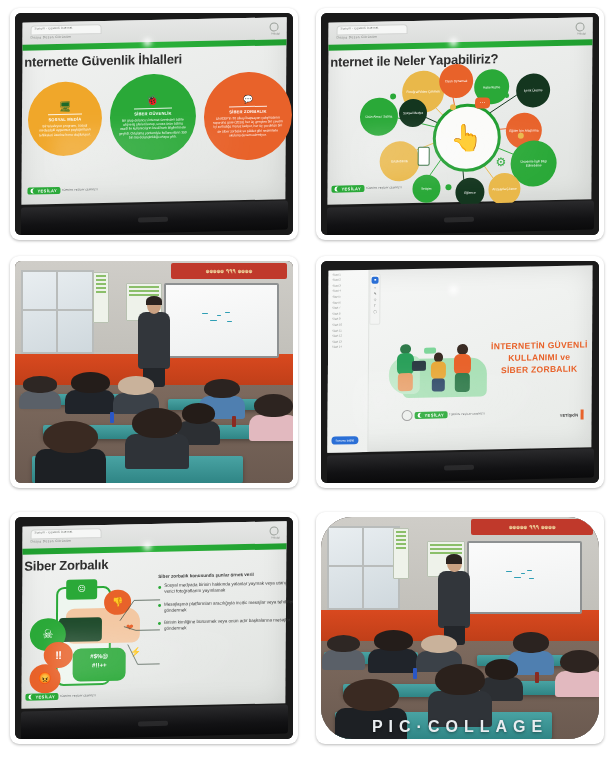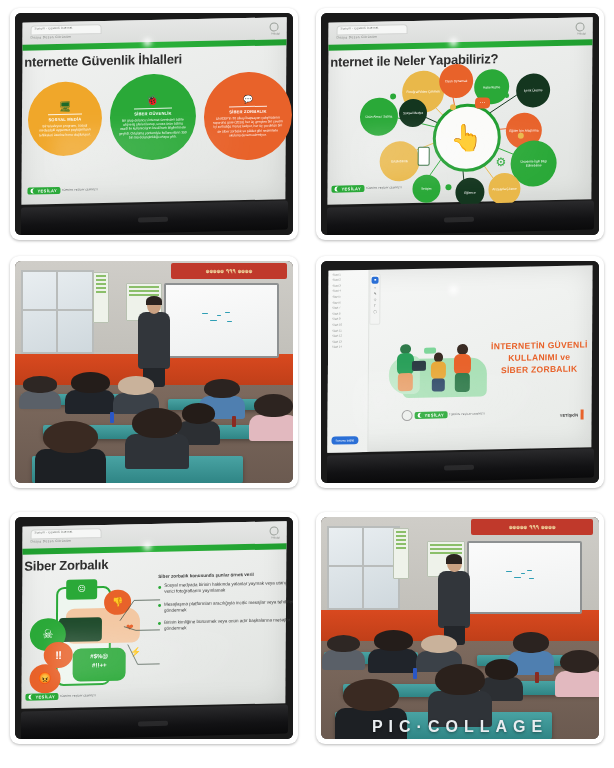--- a/index.html
+++ b/index.html
@@ -523,21 +523,21 @@
 
           <div class="glare"></div>
           <div class="glare2"></div>
         </div>
         <div class="bezelbar"></div>
       </div>
     </div>
   </div>
 
   <div class="cell" style="left:316px;top:512px;width:288px;height:232px;">
-    <div class="cellpad" style="background:#6f6a66;">
+    <div class="cellpad" style="background:#6f6a66;border-radius:31px;">
       <div class="room">
         <div class="wall-top"></div>
         <div class="wall-orange"></div>
         <div class="floor"></div>
 
         <div class="banner" style="left:54%;width:44%;">
           <span>๏๏๏๏๏</span>
           <span>٩٩٩</span>
           <span>๏๏๏๏</span>
         </div>

